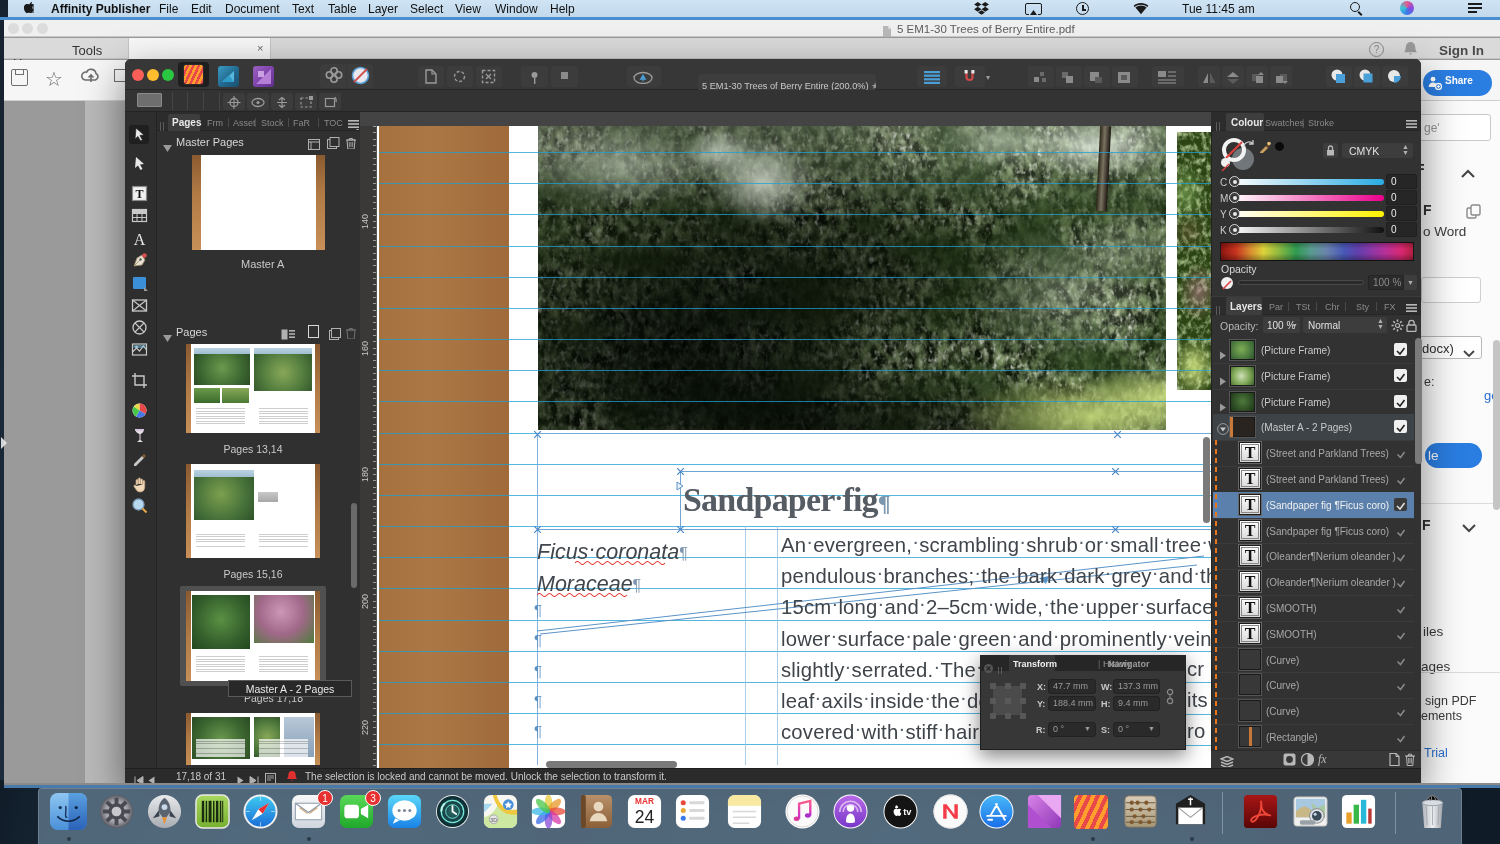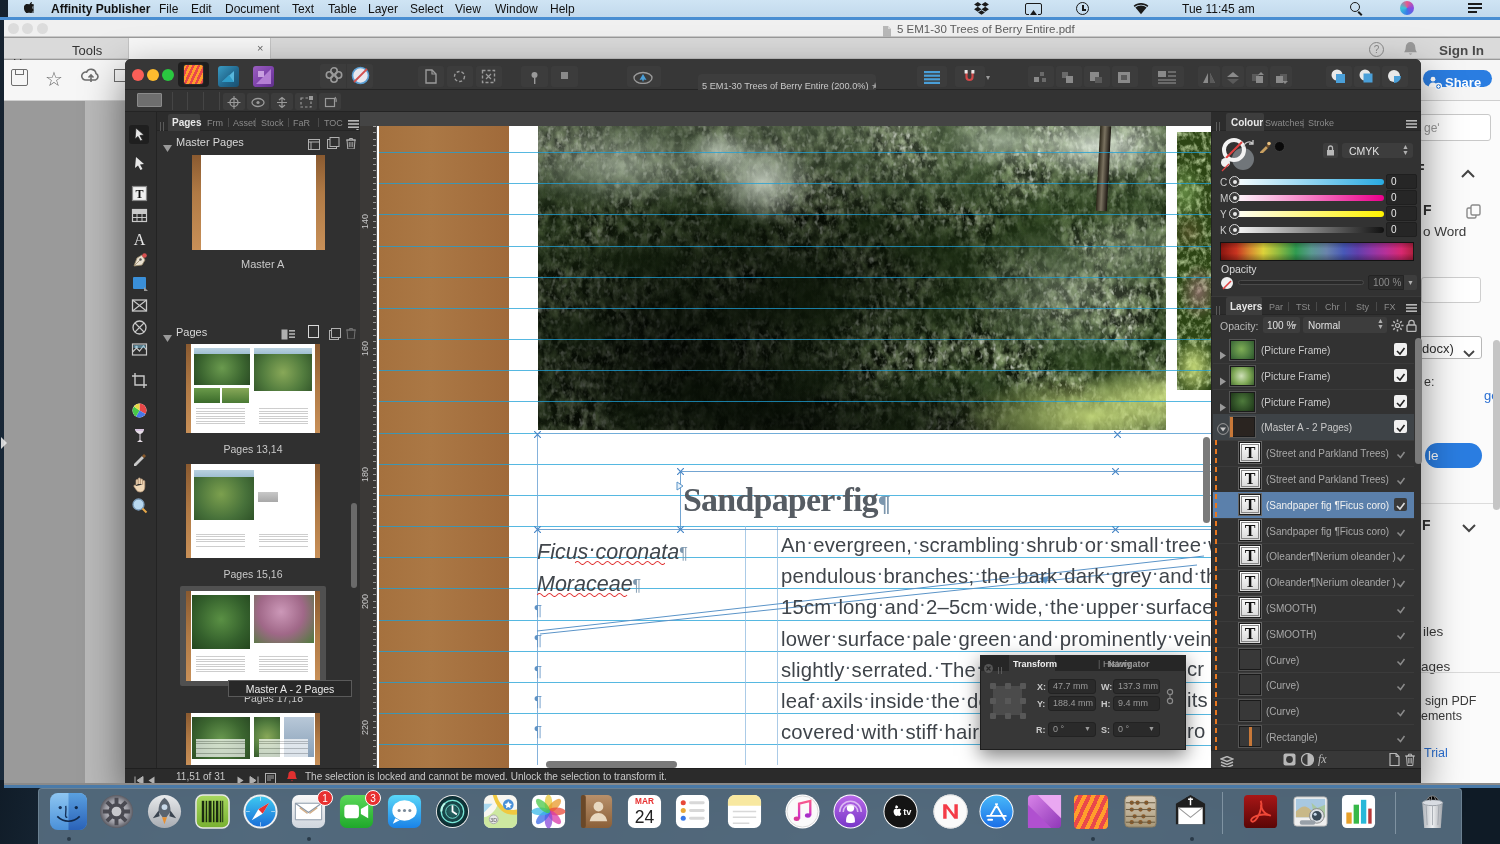--- a/index.html
+++ b/index.html
@@ -74,21 +74,21 @@
 <div class="abs" style="left:1435px;top:23px;font-size:13.5px;color:#4a4a4a;font-weight:bold;">Sign In</div>
 <div class="abs" style="left:0;top:40px;width:1496px;height:41px;background:#f6f6f6;border-bottom:1px solid #cfcfcf;"></div>
 <div class="abs" style="left:7px;top:49px;width:17px;height:17px;border:1.6px solid #6e6e6e;border-radius:2px;"></div>
     <div class="abs" style="left:11px;top:49px;width:9px;height:6px;border:1.6px solid #6e6e6e;border-top:none;"></div>
 <div class="abs" style="left:41px;top:47px;font-size:20px;color:#6e6e6e;">☆</div>
 <div class="abs" style="left:77px;top:47px;width:20px;height:20px;"><svg width="20" height="20" viewBox="0 0 20 20">
         <path d="M5 13a4 4 0 1 1 .6-7.9 5 5 0 0 1 9.4 1.4A3.5 3.5 0 0 1 14.5 13z" fill="none" stroke="#6e6e6e" stroke-width="1.6"></path>
         <path d="M10 15V8.5M7.5 10.5L10 8l2.5 2.5" stroke="#6e6e6e" stroke-width="1.6" fill="none"></path>
       </svg></div>
 <div class="abs" style="left:110px;top:49px;width:16px;height:13px;border:1.6px solid #6e6e6e;"></div>
-<div class="abs" style="left:1419px;top:50px;width:69px;height:17px;border-radius:13px;background:#2a7de1;color:#fff;font-weight:bold;font-size:13px;padding:5px 0 0 22px;">Share</div>
+<div class="abs" style="left:1419px;top:50px;width:69px;height:26px;border-radius:13px;background:#2a7de1;color:#fff;font-weight:bold;font-size:10px;padding:5px 0 0 22px;">Share</div>
 <div class="abs" style="left:1424px;top:56px;width:14px;height:14px;"><svg width="14" height="14" viewBox="0 0 14 14">
         <circle cx="5" cy="3.2" r="2.4" fill="#fff"></circle>
         <path d="M0.6 11c0-2.6 2-4.6 4.4-4.6S9.4 8.4 9.4 11z" fill="#fff"></path>
         <circle cx="10.5" cy="10.5" r="3" fill="#2a7de1" stroke="#fff" stroke-width="1.4"></circle>
         <path d="M10.5 9v3M9 10.5h3" stroke="#fff" stroke-width="1.2"></path>
       </svg></div>
 <div class="abs" style="left:0;top:81px;width:1496px;height:685px;background:#9a9a9a;"></div>
 <div class="abs" style="left:81px;top:81px;width:1415px;height:685px;background:#b9b9b9;"></div>
 <div class="abs" style="left:1405px;top:81px;width:91px;height:684px;background:#fbfbfb;border-left:1px solid #e2e2e2;"></div>
 <div class="abs" style="left:1415px;top:94px;width:72px;height:27px;background:#fff;border:1px solid #c9c9c9;border-radius:3px;color:#9a9a9a;font-size:12px;padding:6px 0 0 4px;">geʹ</div>
@@ -950,21 +950,21 @@
         <path d="M3.6 5v5.5M5 5v5.5M6.4 5v5.5" stroke="#b8b8b8" stroke-width="0.8"></path>
       </svg></div>
 <div class="abs" style="left:1290px;top:279px;width:7px;height:126px;background:#7a7a7a;border-radius:4px;"></div>
 <div class="abs" style="left:0px;top:709px;width:1296px;height:15px;background:#2b2b2b;border-top:1px solid #1f1f1f;"></div>
 <div class="abs" style="left:9px;top:712px;width:10px;height:9px;"><svg width="10" height="9">
         <path d="M1 0.5v8M9 0.5L3 4.5l6 4z" fill="#b0b0b0" stroke="#b0b0b0" stroke-width="1"></path>
       </svg></div>
 <div class="abs" style="left:23px;top:712px;width:7px;height:9px;"><svg width="7" height="9">
         <path d="M6.5 0.5l-6 4 6 4z" fill="#b0b0b0"></path>
       </svg></div>
-<div class="abs" style="left:51px;top:712px;font-size:10px;color:#c9c9c9;">11,51 of 31</div>
+<div class="abs" style="left:51px;top:712px;font-size:10px;color:#c9c9c9;">17,18 of 31</div>
 <div class="abs" style="left:112px;top:712px;width:7px;height:9px;"><svg width="7" height="9">
         <path d="M0.5 0.5l6 4-6 4z" fill="#b0b0b0"></path>
       </svg></div>
 <div class="abs" style="left:124px;top:712px;width:10px;height:9px;"><svg width="10" height="9">
         <path d="M9 0.5v8M1 0.5l6 4-6 4z" fill="#b0b0b0" stroke="#b0b0b0" stroke-width="1"></path>
       </svg></div>
 <div class="abs" style="left:140px;top:711px;width:11px;height:11px;"><svg width="11" height="11">
         <rect x="0.5" y="0.5" width="10" height="10" fill="none" stroke="#b0b0b0"></rect>
         <path d="M2 3h7M2 5h7M2 7h4" stroke="#b0b0b0" stroke-width="0.9"></path>
       </svg></div>

